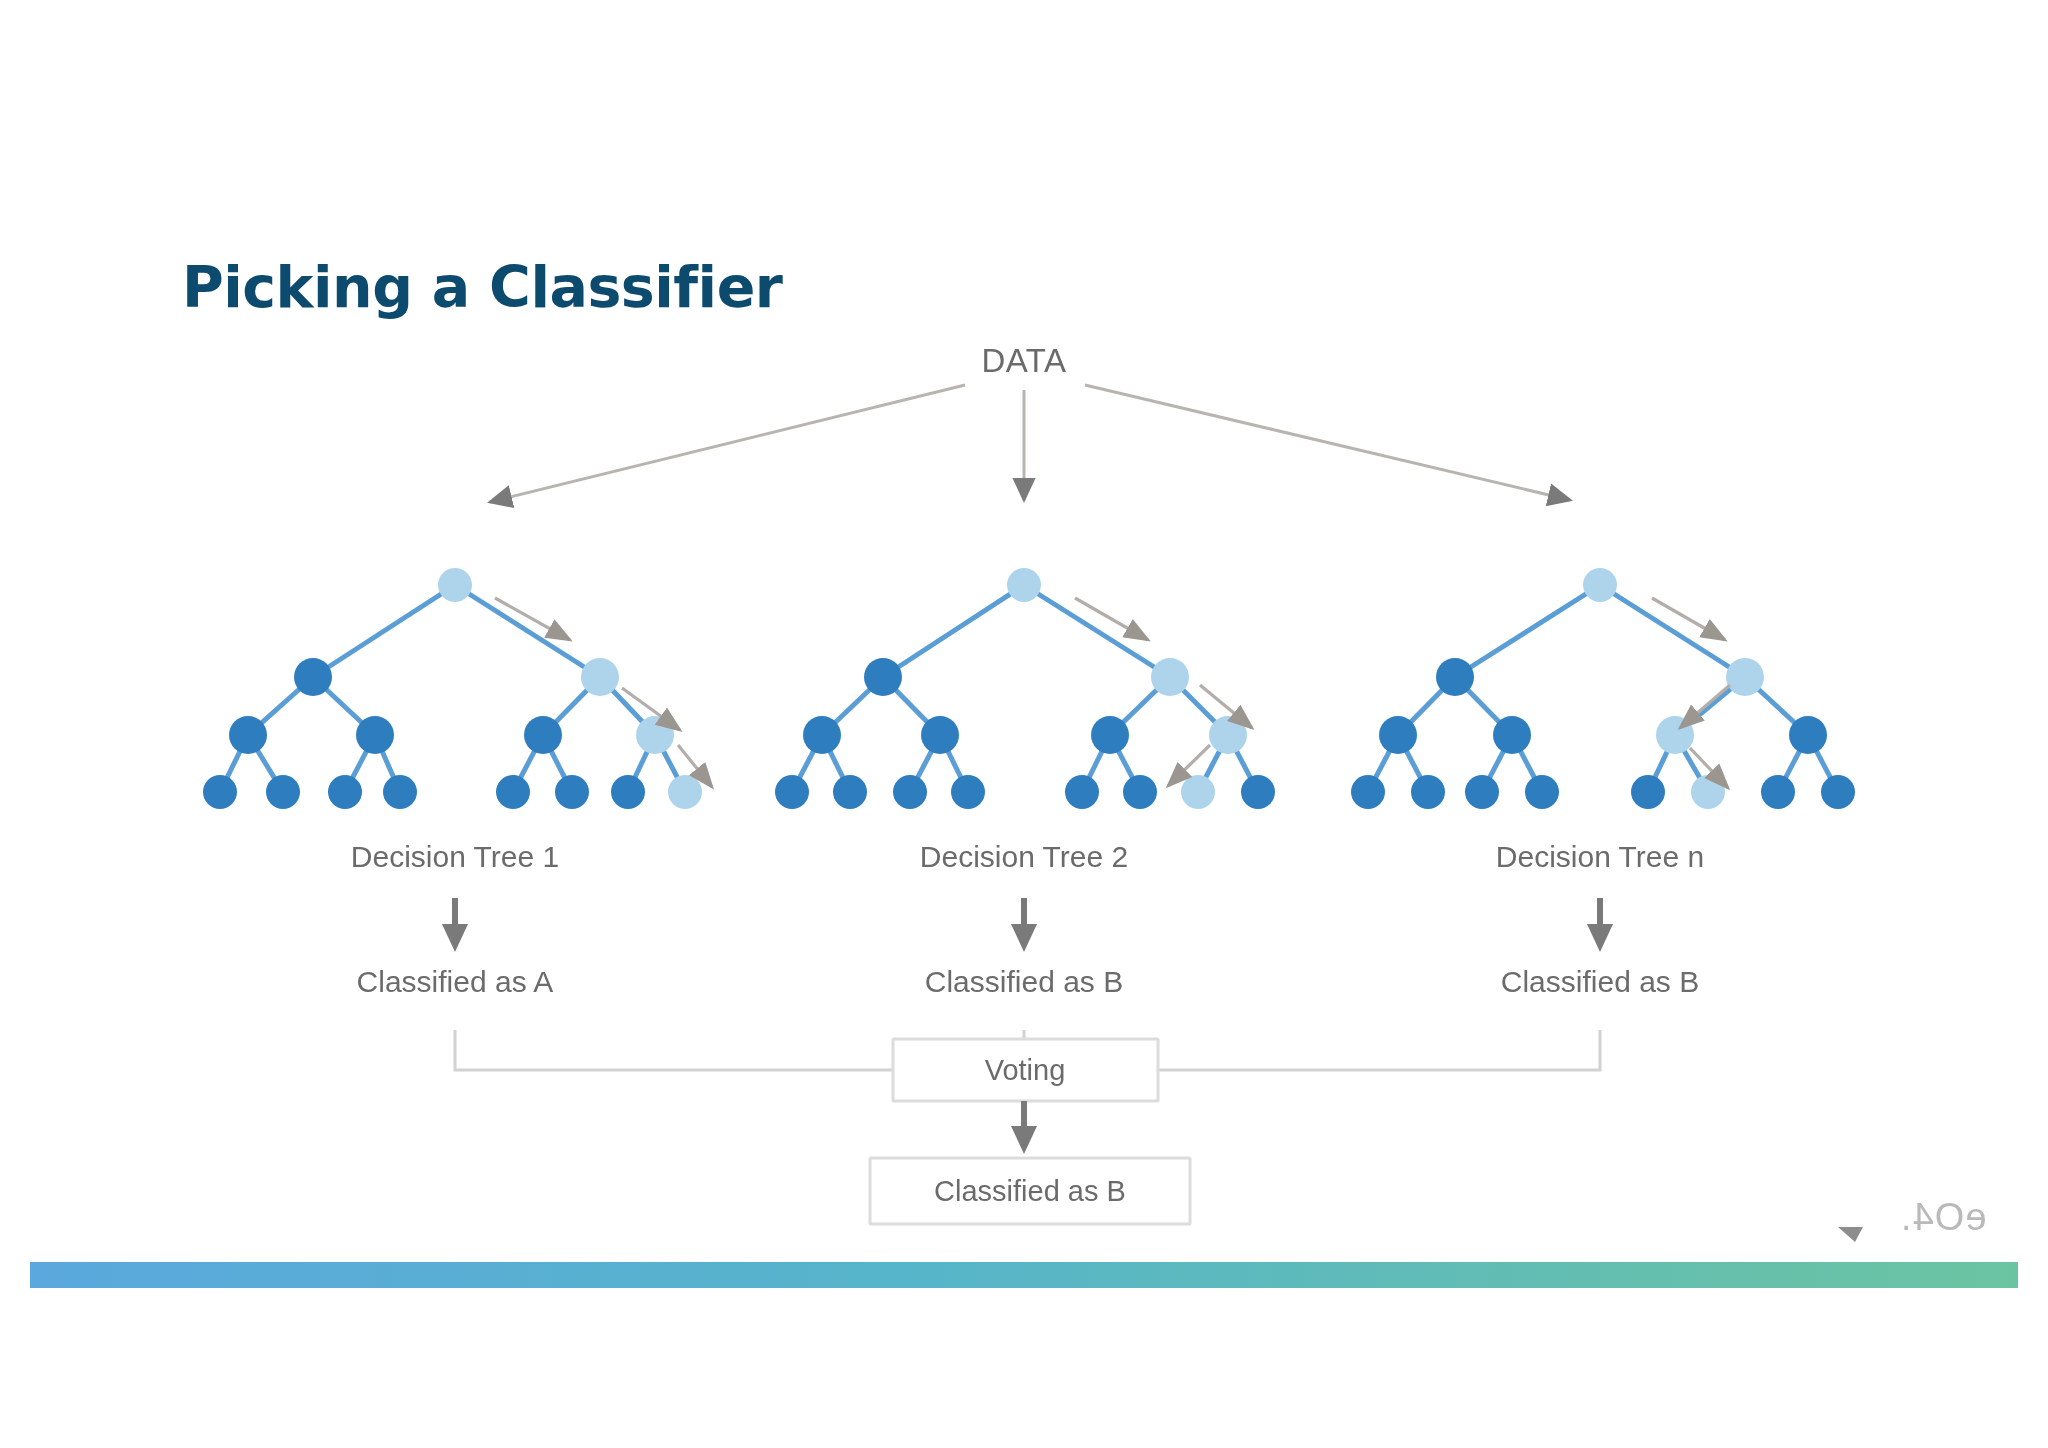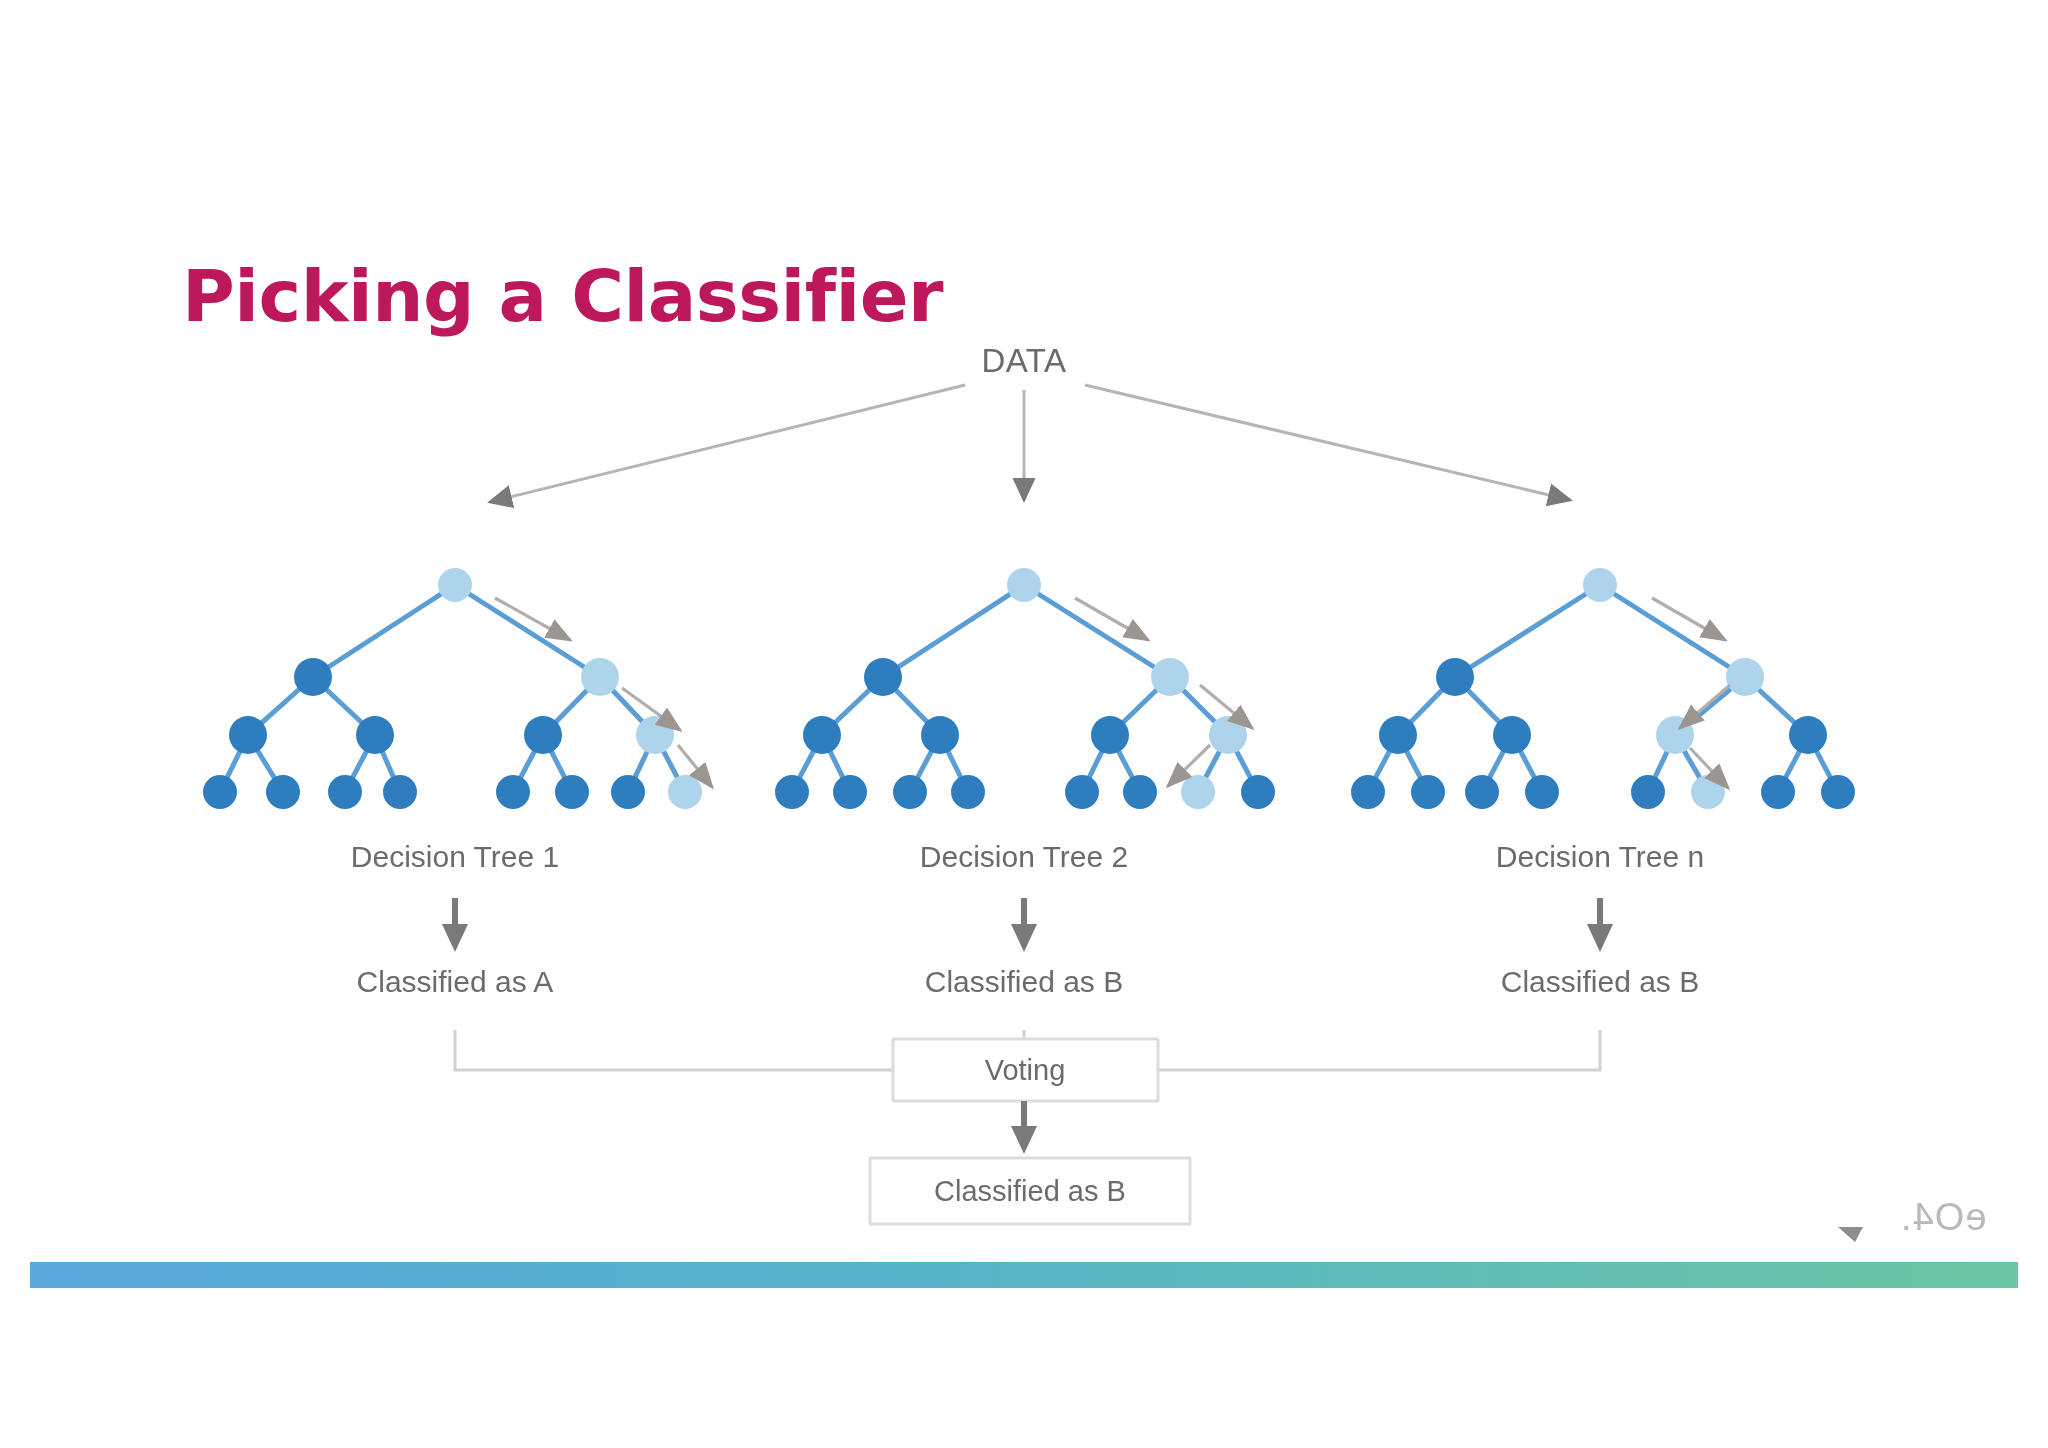--- a/index.html
+++ b/index.html
@@ -14,23 +14,23 @@
     overflow: hidden;
     font-family: "Liberation Sans", sans-serif;
   }
 
   
   #slide-title {
     position: absolute;
     left: 182px;
     top: 254px;
     font-family: "DejaVu Sans", sans-serif;
-    font-size: 72px;
+    font-size: 57px;
     font-weight: bold;
-    color: #be185d;
+    color: #0c4a6e;
     letter-spacing: -0.5px;
     white-space: nowrap;
   }
 
   
   #diagram-wrap {
     position: absolute;
     left: 0;
     top: 340px;
     width: 2048px;

